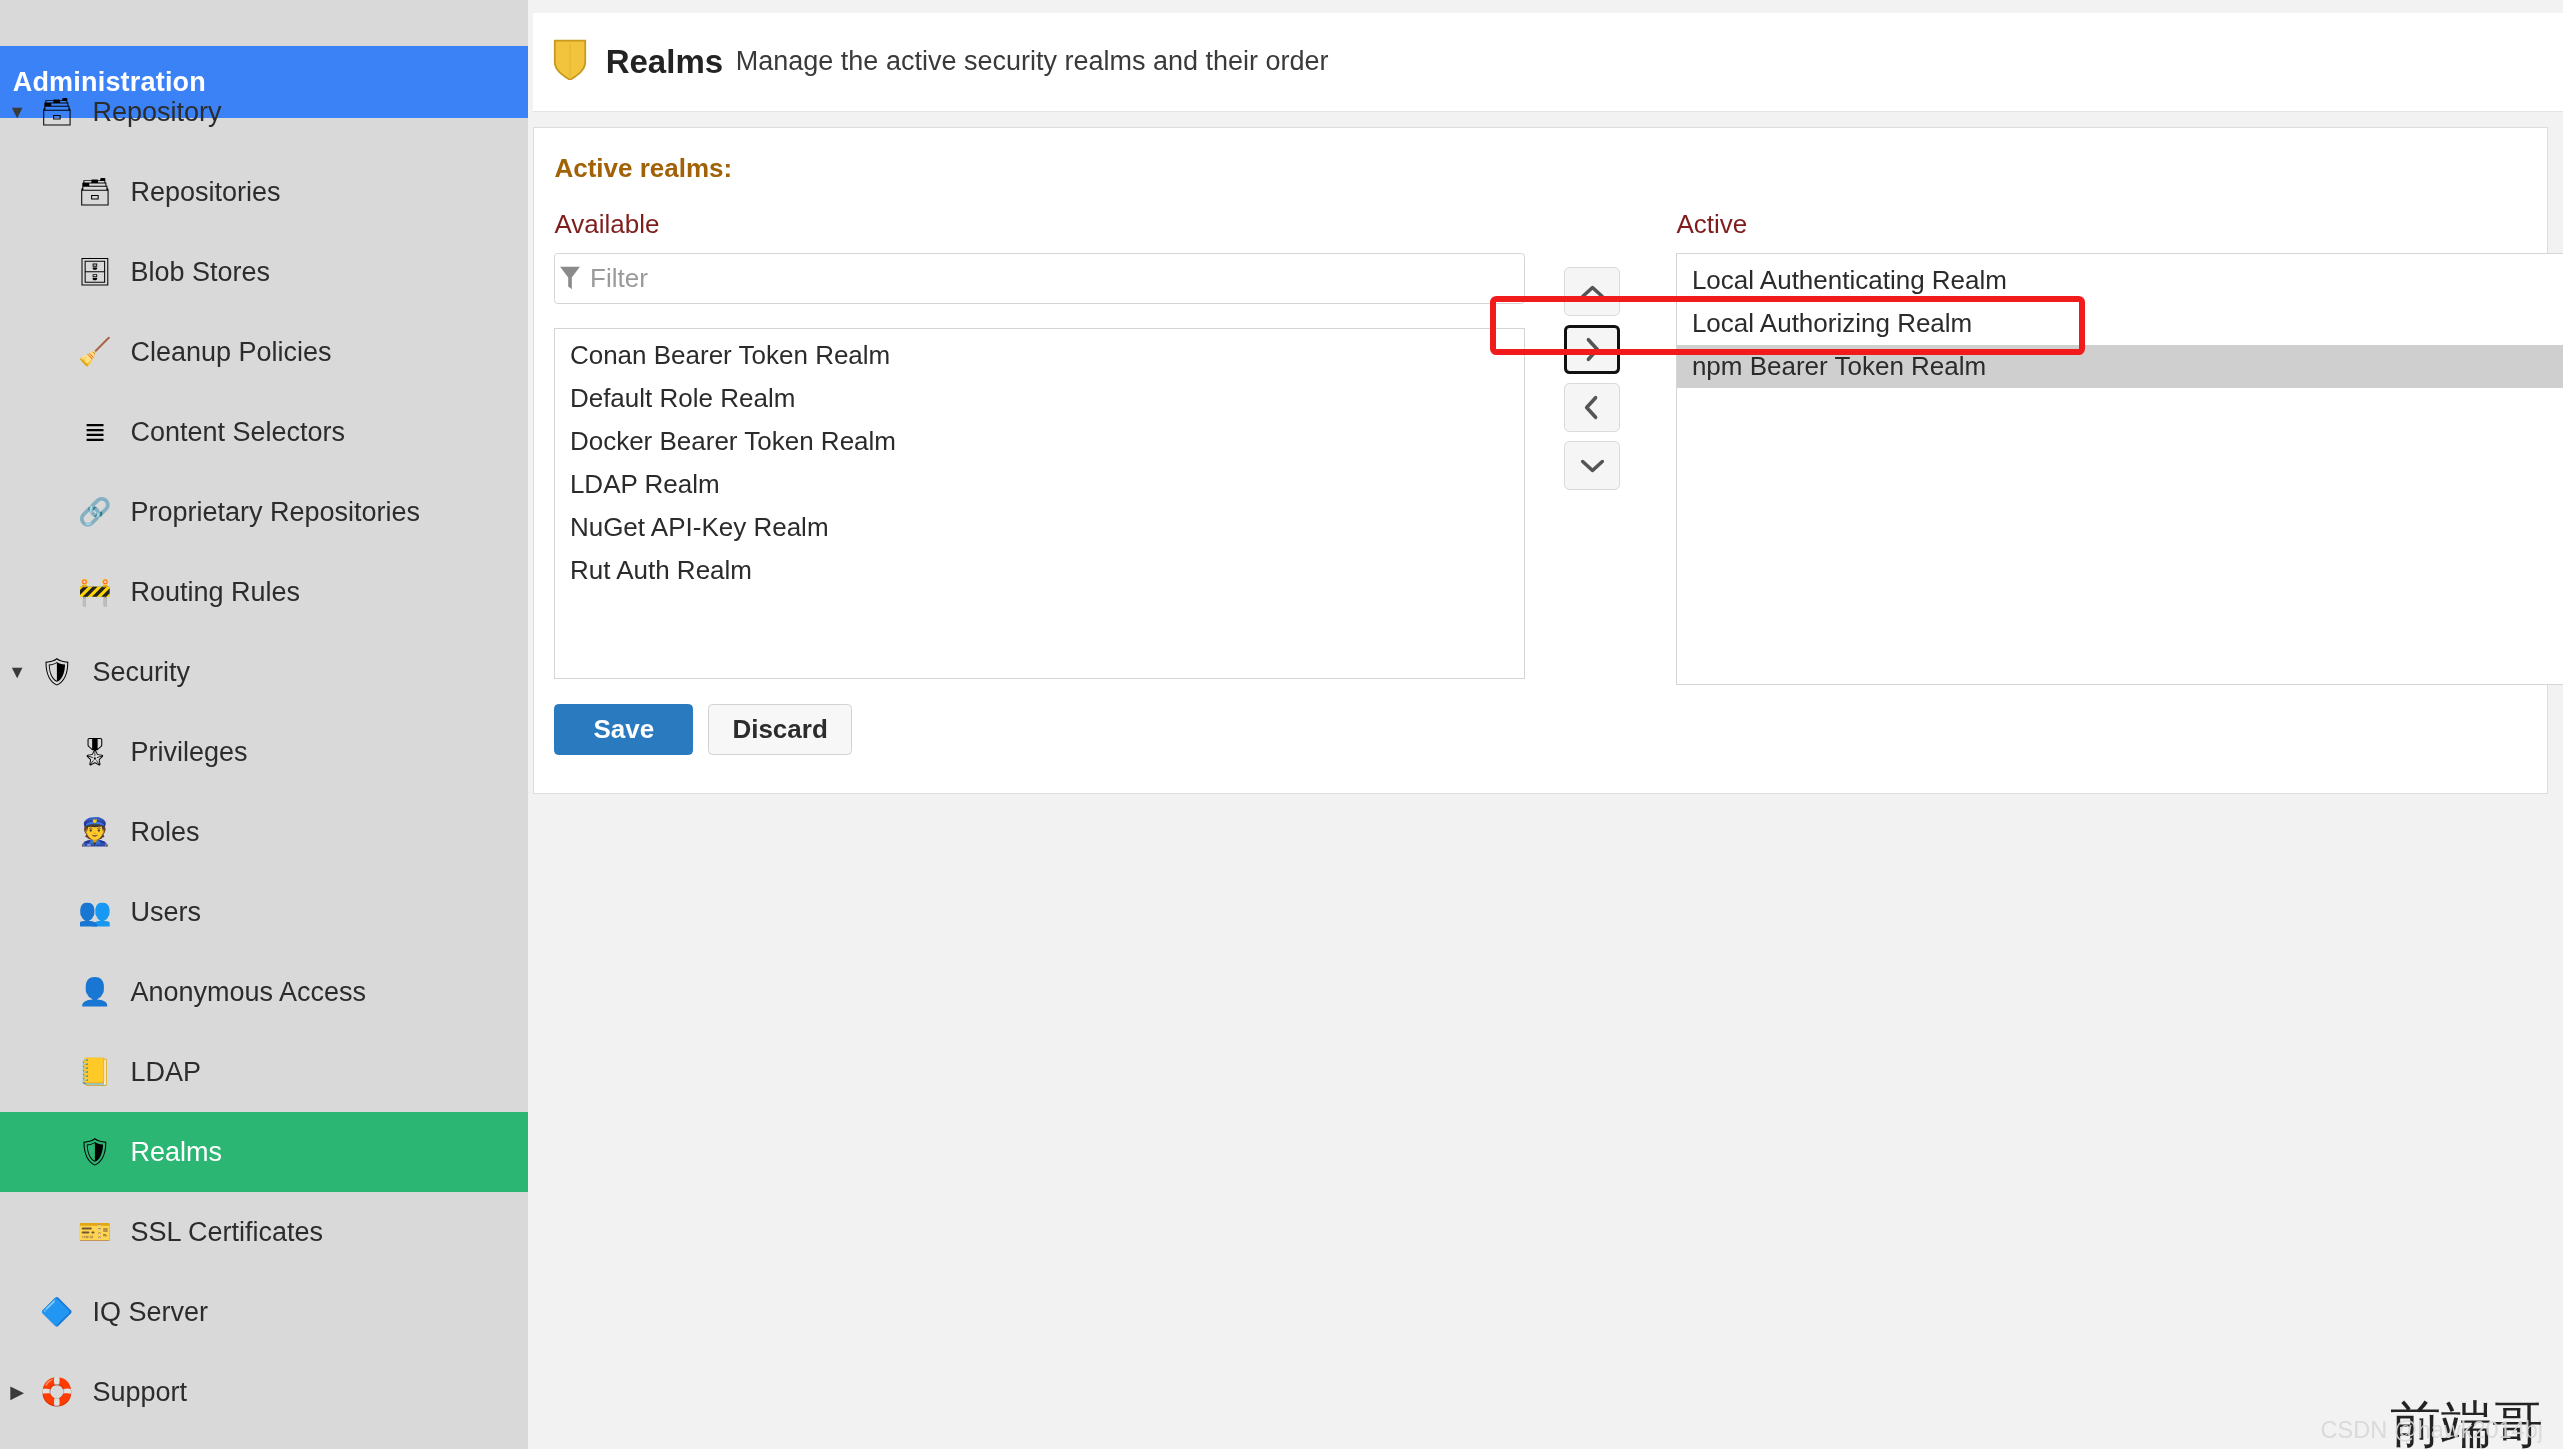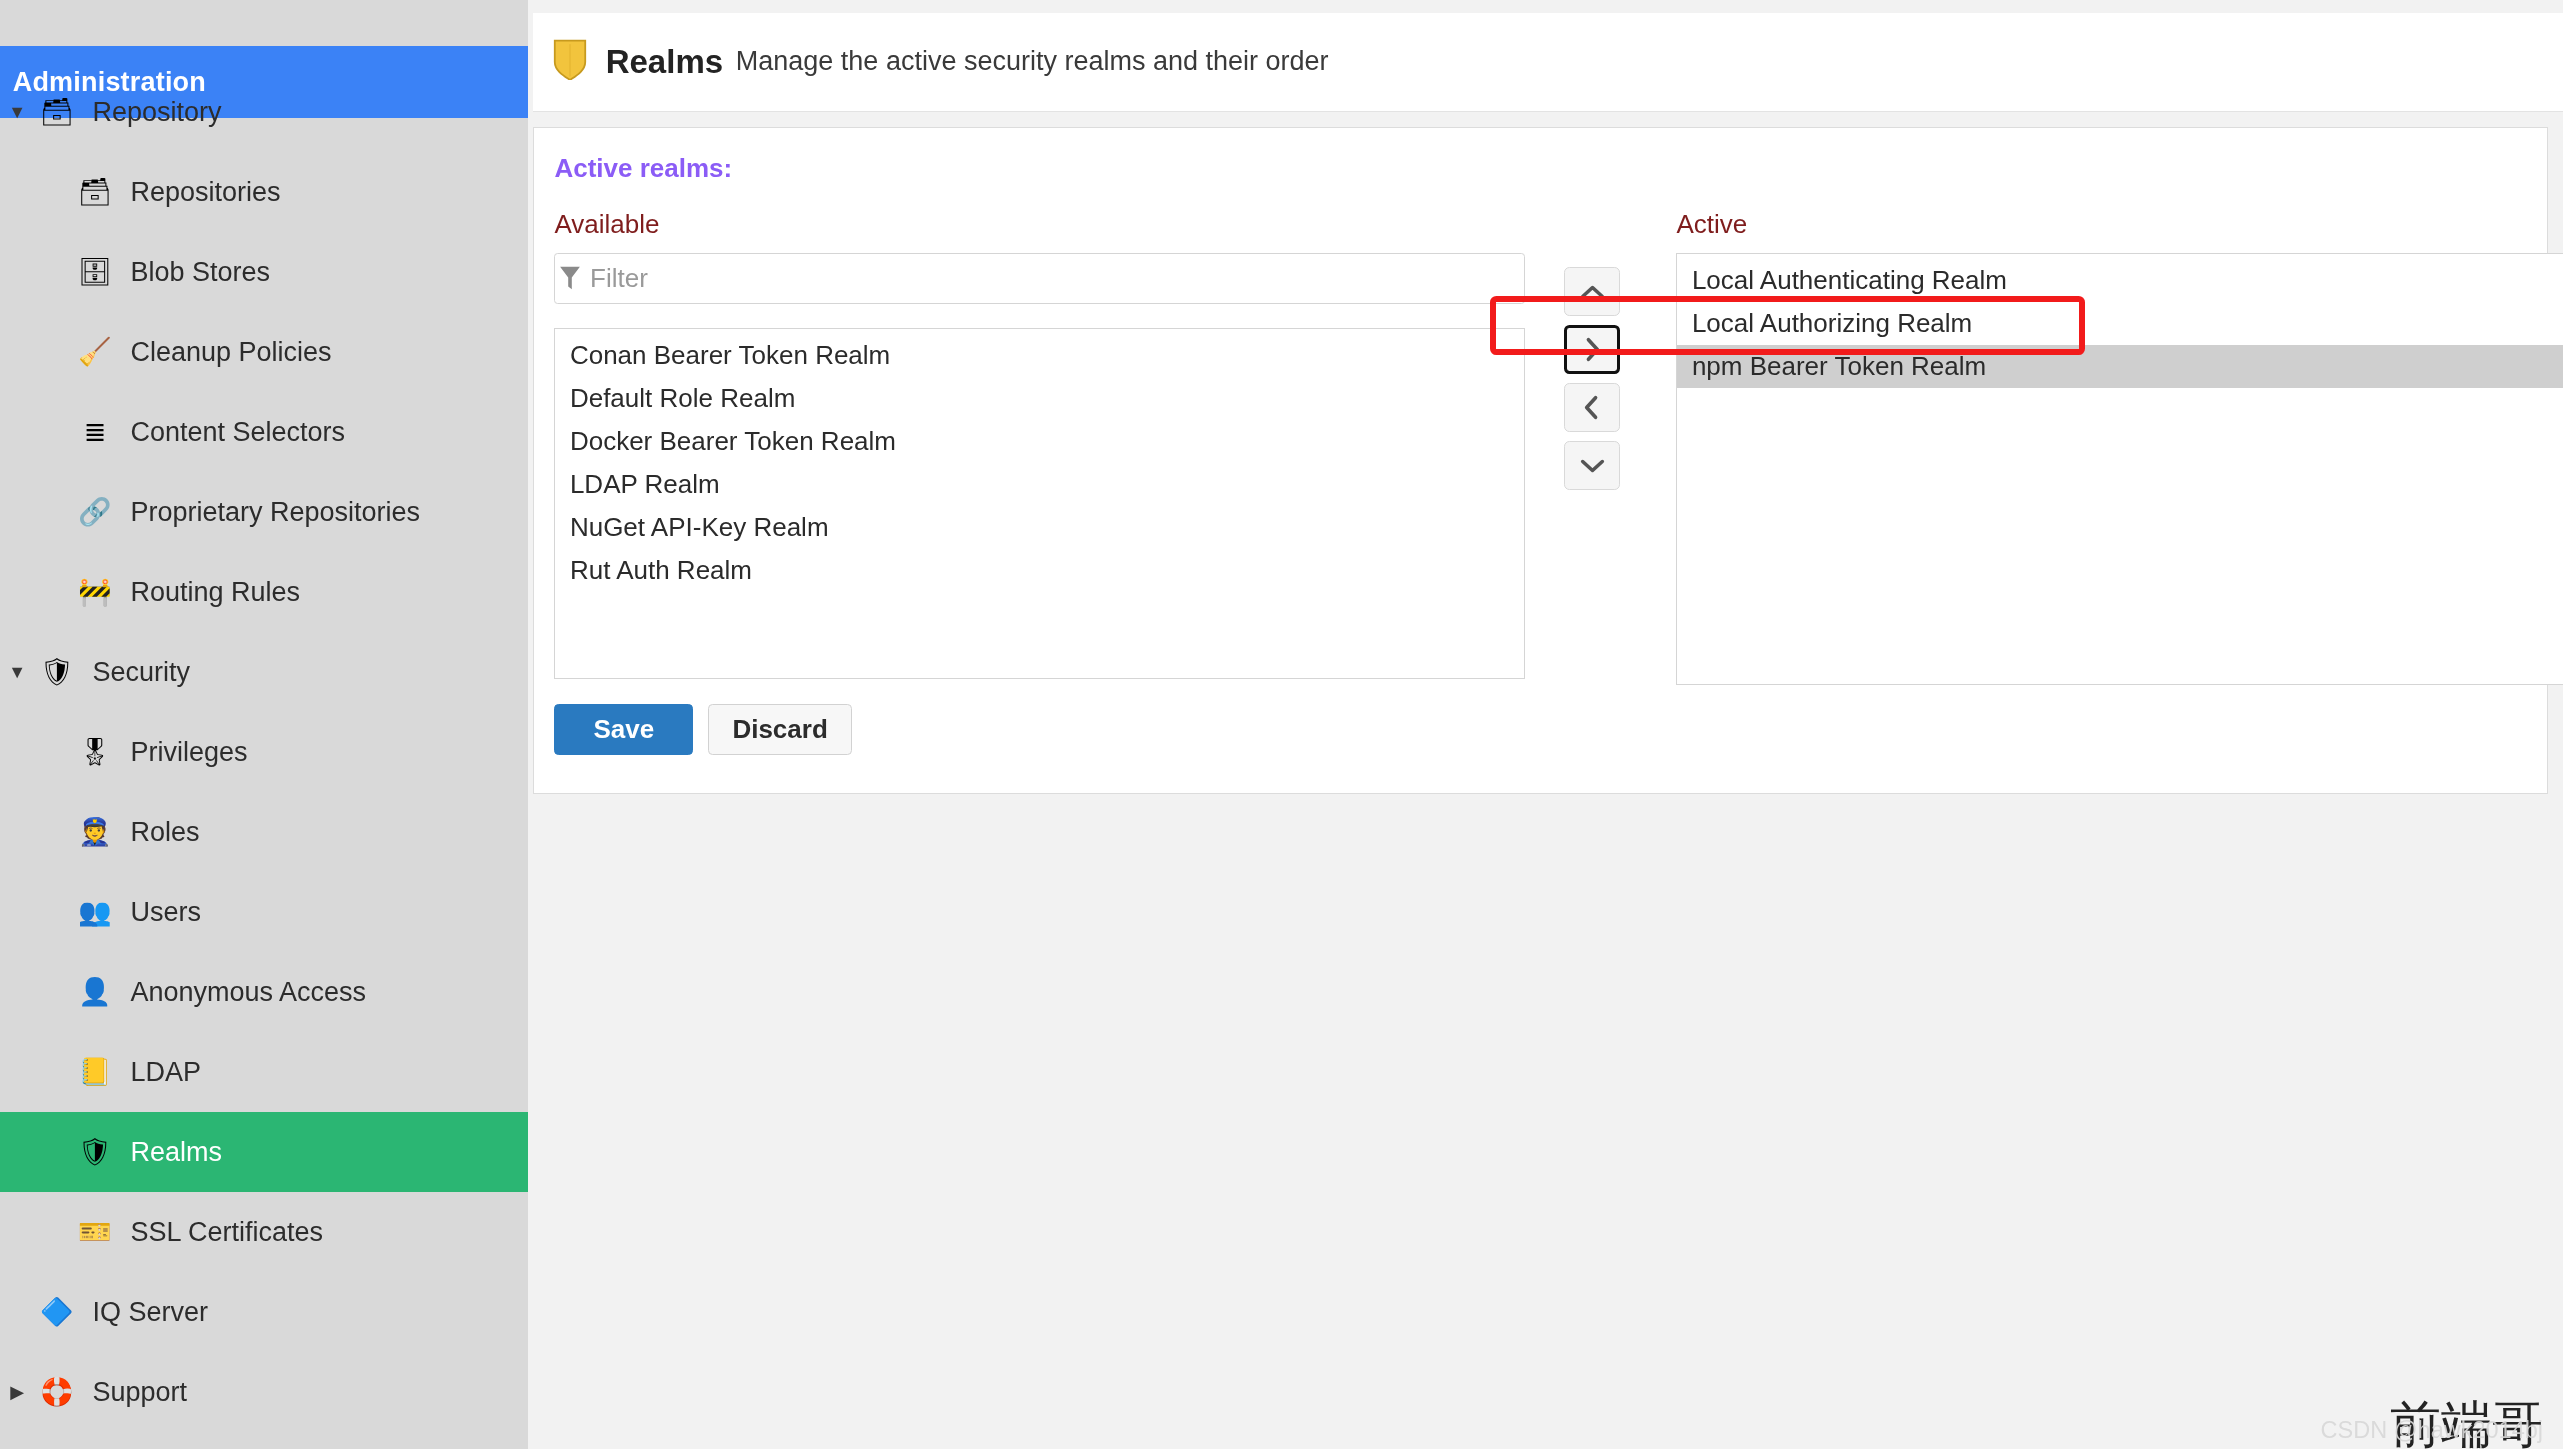--- a/index.html
+++ b/index.html
@@ -89,21 +89,21 @@
   
   #panel {
     position: absolute; left: 5.4px; top: 127px;
     width: 2015px; height: 667px;
     background: #ffffff;
     border: 0.9px solid #dcdcdc;
   }
   #panel-inner { padding: 25px 20px 0 20px; position: relative; height: 100%; }
 
   #active-realms-label {
-    font-size: 26px; font-weight: bold; color: #8b5cf6;
+    font-size: 26px; font-weight: bold; color: #a16207;
     margin-bottom: 25px;
   }
 
   .col-heading {
     font-size: 26px; color: #7f1d1d;
   }
 
   #cols { position: relative; }
 
   #available-col {

